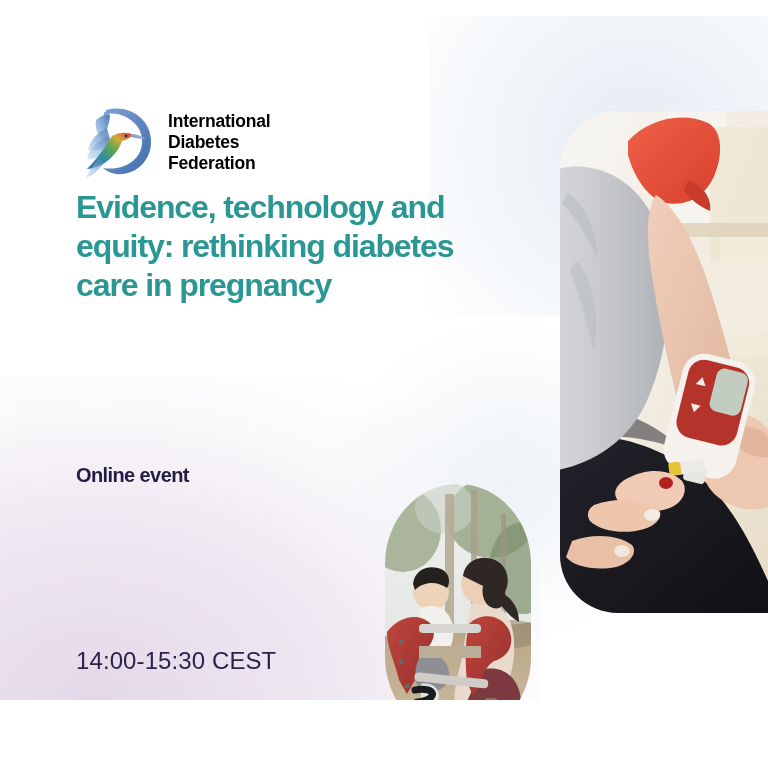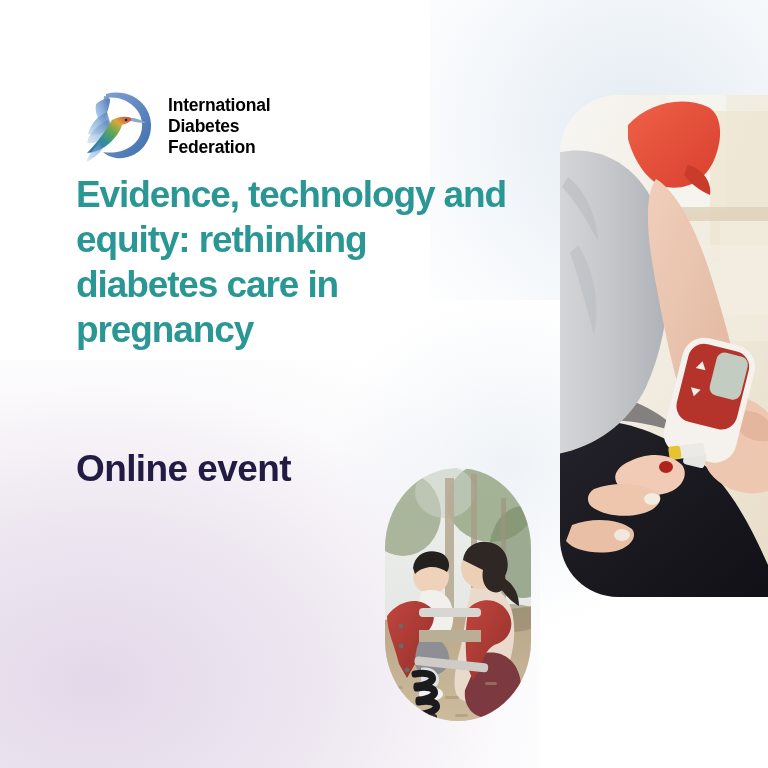--- a/index.html
+++ b/index.html
@@ -6,23 +6,24 @@
     margin: 0;
     padding: 0;
     background: #ffffff;
   }
   body {
     font-family: "Liberation Sans", sans-serif;
   }
   #poster {
     position: relative;
     width: 768px;
-    height: 768px;
+    height: 684px;
     overflow: hidden;
     background: #ffffff;
+    margin-top: 16px;
   }
   
   .bg-base {
     position: absolute;
     inset: 0;
     background: #ffffff;
   }
   .bg-lavender {
     position: absolute;
     left: -180px;
@@ -77,32 +78,32 @@
     letter-spacing: -0.2px;
   }
 
   
   .headline {
     position: absolute;
     left: 76px;
     top: 172px;
     width: 440px;
     color: #2a9795;
-    font-size: 37px;
+    font-size: 32px;
     font-weight: bold;
     line-height: 1.22;
     letter-spacing: -1.1px;
     margin: 0;
   }
   .subhead {
     position: absolute;
     left: 76px;
     top: 448px;
     color: #221c44;
-    font-size: 37px;
+    font-size: 20px;
     font-weight: bold;
     letter-spacing: -0.6px;
     margin: 0;
   }
 
   
   .datetime {
     position: absolute;
     left: 76px;
     top: 629px;
@@ -192,20 +193,21 @@
       <span>International</span>
       <span>Diabetes</span>
       <span>Federation</span>
     </span>
   </div>
 
   <h1 class="headline">Evidence, technology and equity: rethinking diabetes care in pregnancy</h1>
   <h2 class="subhead">Online event</h2>
 
   <div class="datetime">
+    <div>14:00-15:30 CEST</div>
   </div>
 
   <div class="photo-main">
     <svg width="208" height="502" viewBox="0 0 208 502" xmlns="http://www.w3.org/2000/svg">
       <defs>
         <linearGradient id="roomBg" x1="0" y1="0" x2="1" y2="1">
           <stop offset="0%" stop-color="#f7f6f3"></stop>
           <stop offset="55%" stop-color="#f1ebdf"></stop>
           <stop offset="100%" stop-color="#e7dcc7"></stop>
         </linearGradient>

